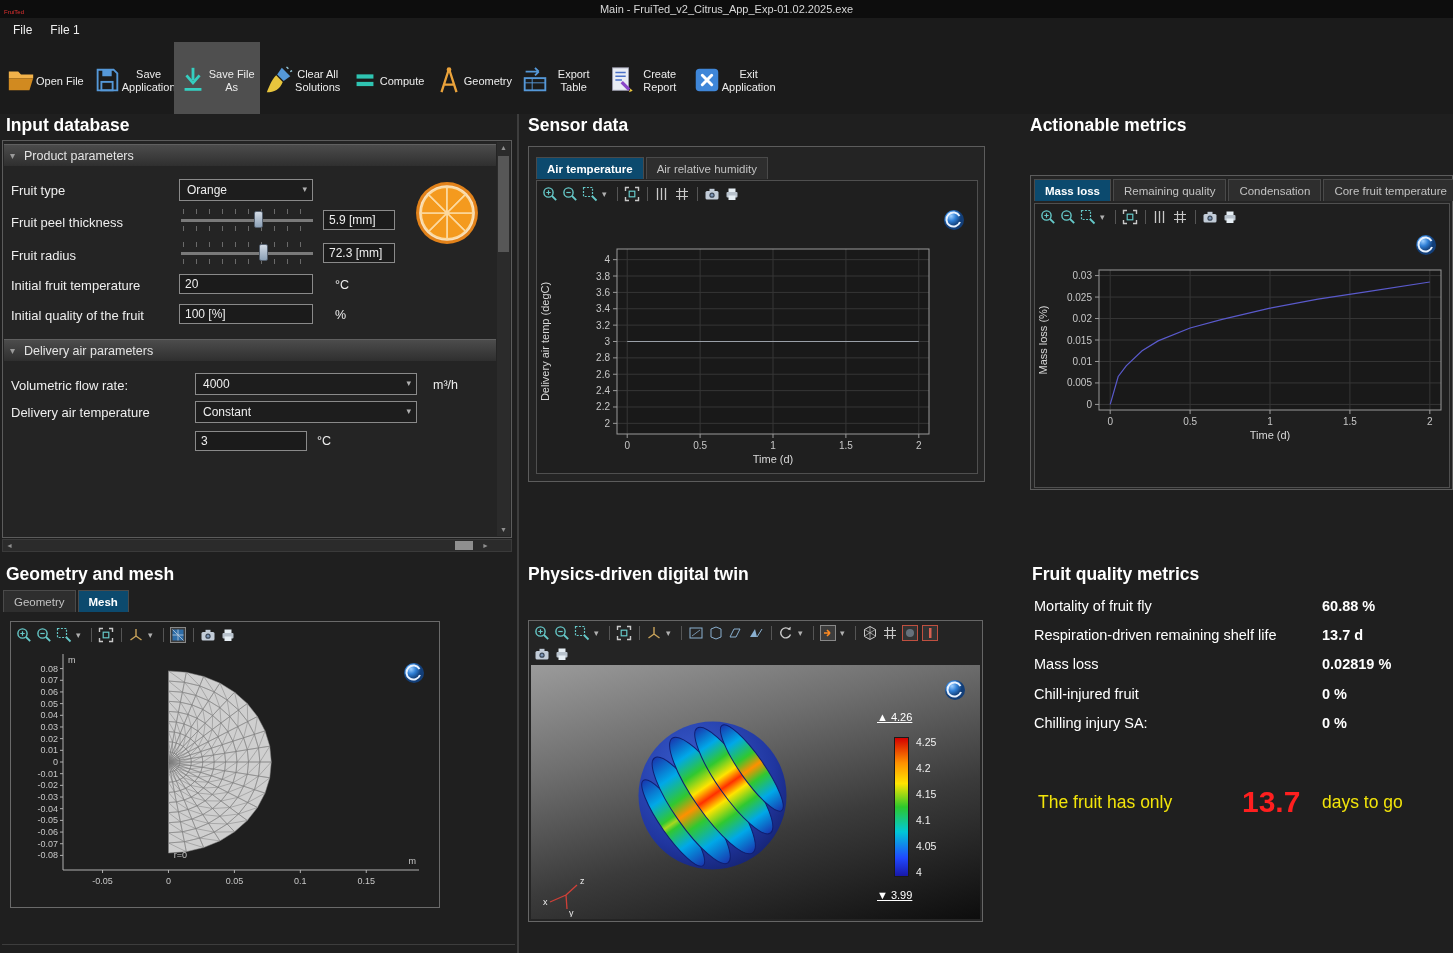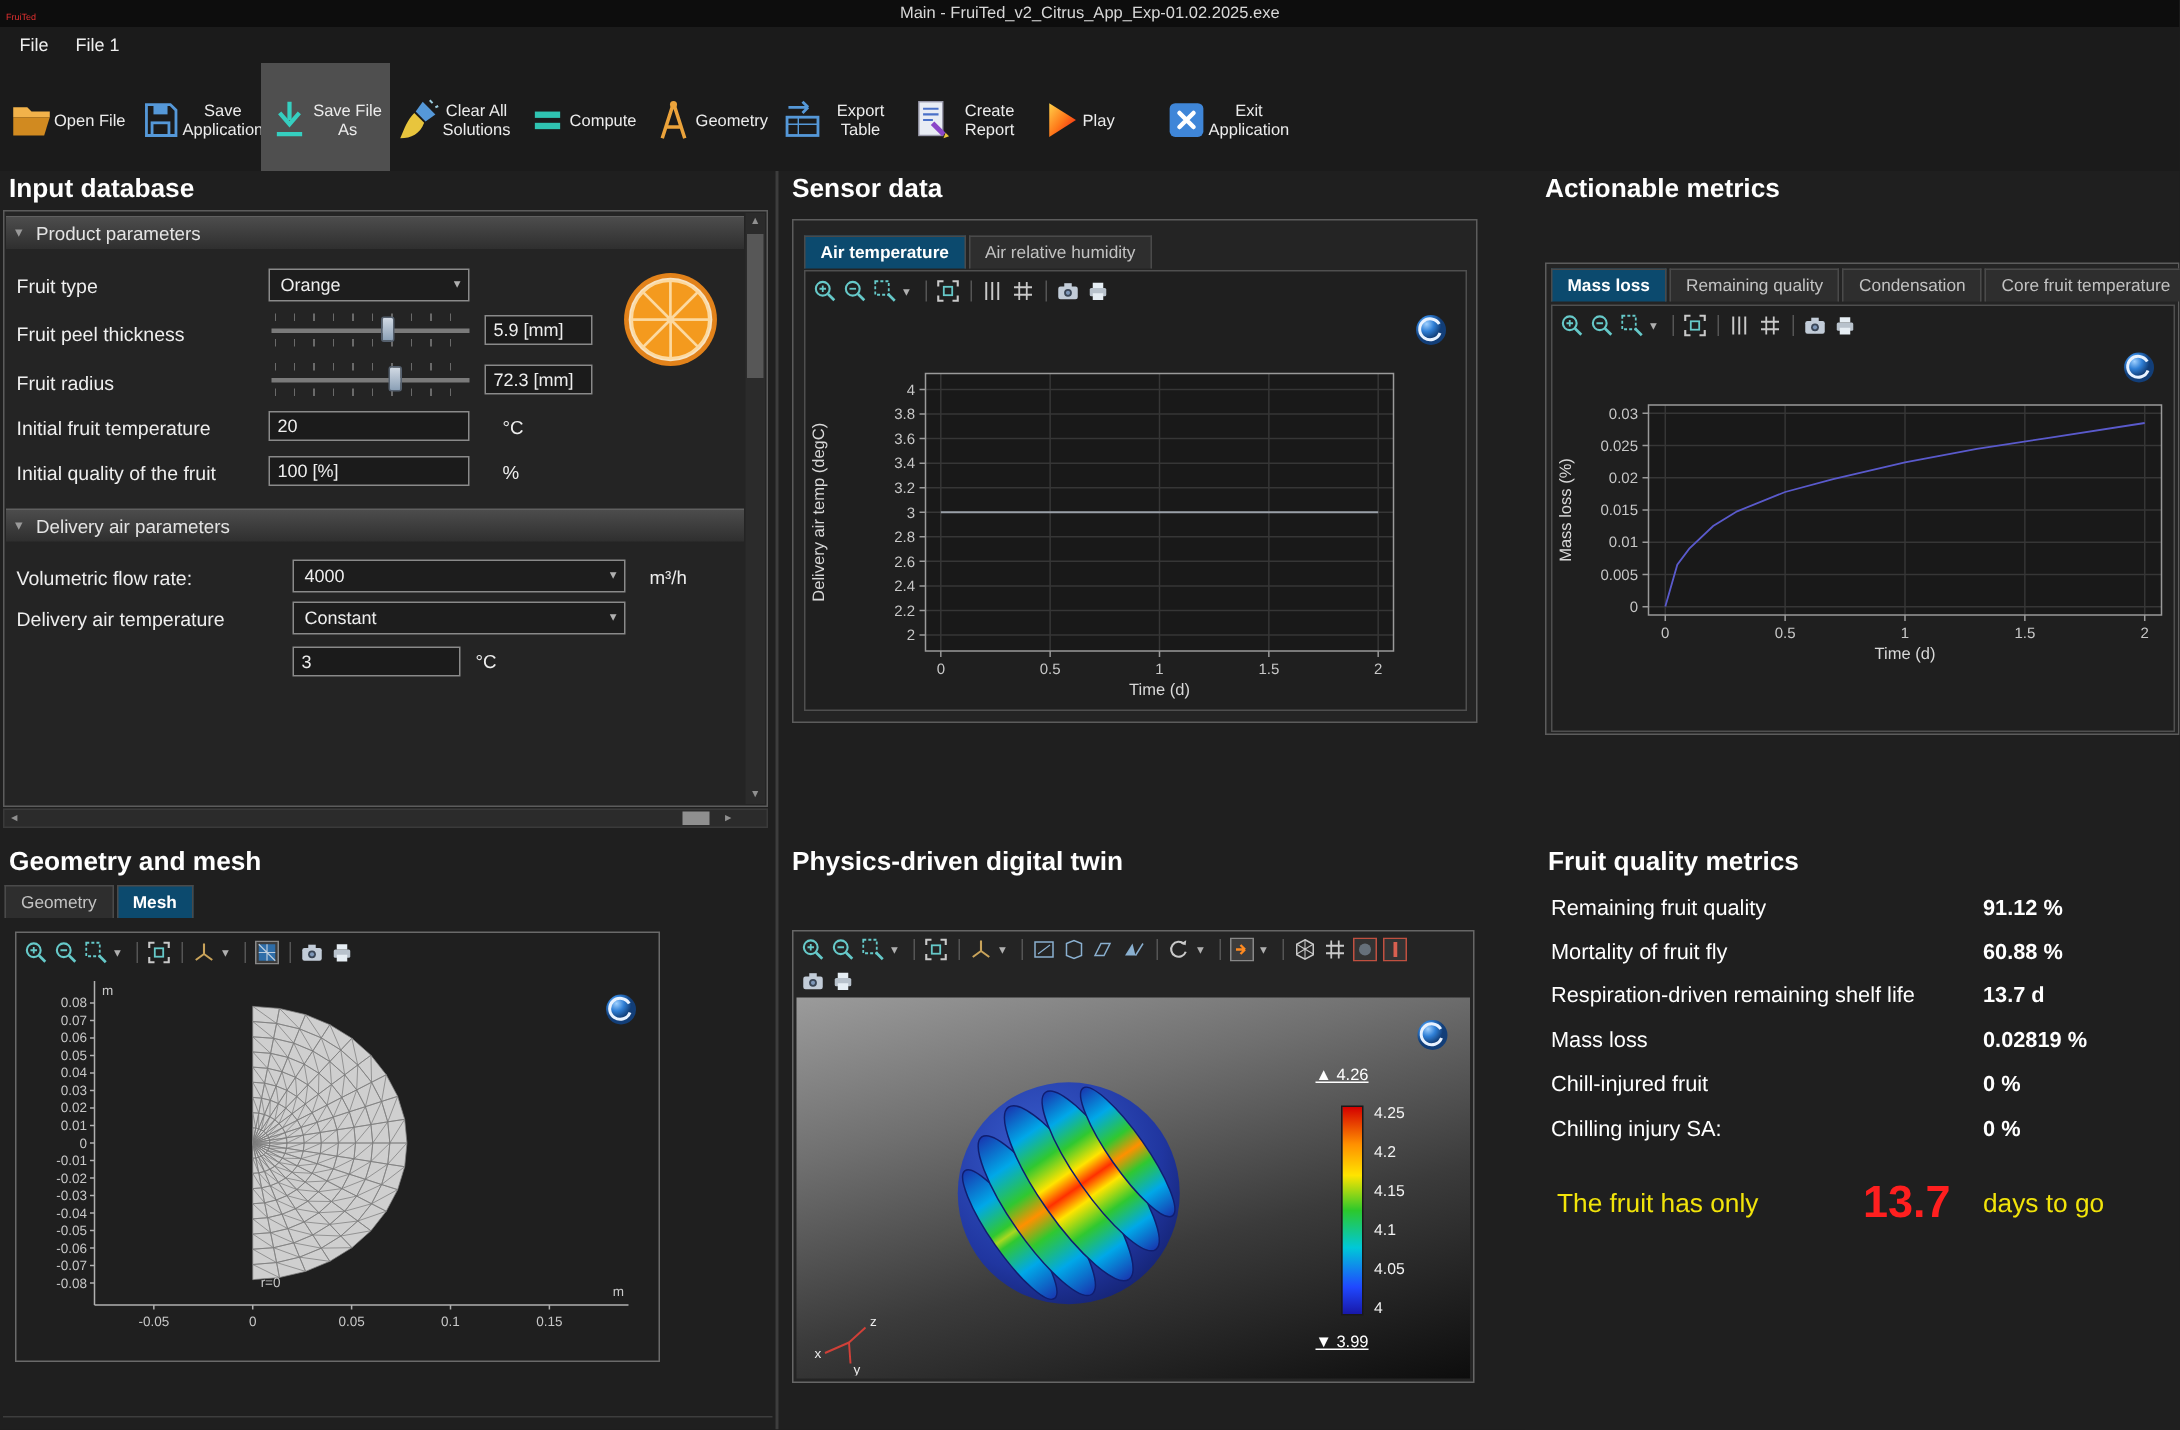--- a/index.html
+++ b/index.html
@@ -178,35 +178,20 @@
     <div class="tbtn">
       <span class="tbicon">
         <svg viewBox="0 0 32 32">
           <rect x="7" y="3" width="17" height="24" fill="#e8ecf4" stroke="#99a"></rect>
           <path d="M10 8h11M10 12h11M10 16h7" stroke="#4a70c8" stroke-width="1.5"></path>
           <path d="M18 17l8 8-2.5 2.5-8-8z" fill="#8a46c8"></path>
           <path d="M26 25l2.5 2.5-4 1.5z" fill="#e8c53d"></path>
         </svg>
       </span>
       <span class="tblabel">Create Report</span>
-    </div>
-    <div class="tbtn">
-      <span class="tbicon">
-        <svg viewBox="0 0 32 32">
-          <defs>
-            <linearGradient id="pg" x1="0" y1="0" x2="1" y2="1">
-              <stop offset="0" stop-color="#ffd24a"></stop>
-              <stop offset="0.5" stop-color="#ff7a1a"></stop>
-              <stop offset="1" stop-color="#f01010"></stop>
-            </linearGradient>
-          </defs>
-          <path d="M8 4l19 12L8 28z" fill="url(#pg)"></path>
-        </svg>
-      </span>
-      <span class="tblabel">Play</span>
     </div>
     <div class="tbtn">
       <span class="tbicon">
         <svg viewBox="0 0 32 32">
           <rect x="4" y="4" width="24" height="24" rx="4" fill="#3f86d8"></rect>
           <path d="M11 11l10 10M21 11L11 21" stroke="#fff" stroke-width="3.2" stroke-linecap="round"></path>
         </svg>
       </span>
       <span class="tblabel">Exit Application</span>
     </div>
@@ -894,24 +879,20 @@
           <text x="235" y="211" fill="#d8d8d8" font-size="11" text-anchor="middle">Time (d)</text>
           <text transform="rotate(-90 12 112)" x="12" y="112" fill="#d8d8d8" font-size="11" text-anchor="middle">Mass loss (%)</text>
           <polyline points="75.2,176.4 83.2,148.5 91.2,137.8 107.1,122.7 123.1,112.9 155.1,100.0 187.1,91.4 235.0,80.2 282.9,71.2 330.9,63.9 394.8,54.0" fill="none" stroke="#5a5acc" stroke-width="1.2"></polyline>
         </svg></div>
   </div>
 </div>
 
 <div class="h1" style="left:1032px;top:564px">Fruit quality metrics</div>
 <div class="mrows" id="fm-rows">
     <div class="mrow">
-      <span class="mlabel">Remaining fruit quality</span>
-      <span class="mvalue">91.12 %</span>
-    </div>
-    <div class="mrow">
       <span class="mlabel">Mortality of fruit fly</span>
       <span class="mvalue">60.88 %</span>
     </div>
     <div class="mrow">
       <span class="mlabel">Respiration-driven remaining shelf life</span>
       <span class="mvalue">13.7 d</span>
     </div>
     <div class="mrow">
       <span class="mlabel">Mass loss</span>
       <span class="mvalue">0.02819 %</span>

